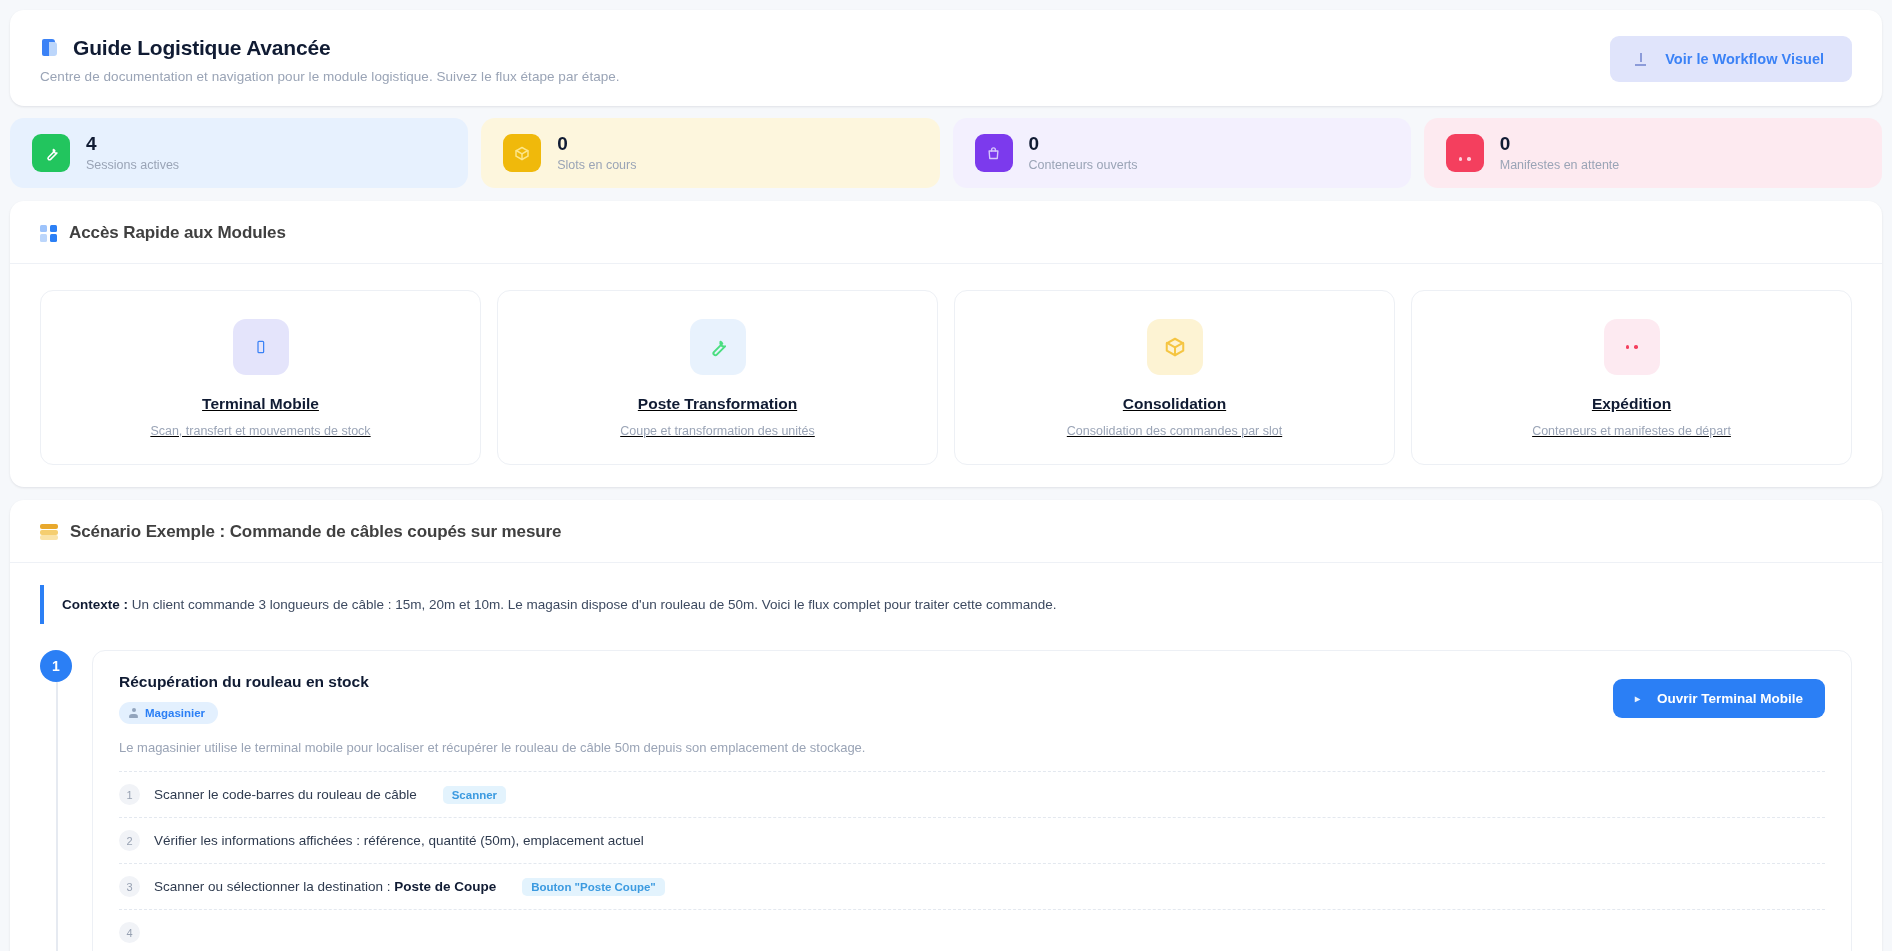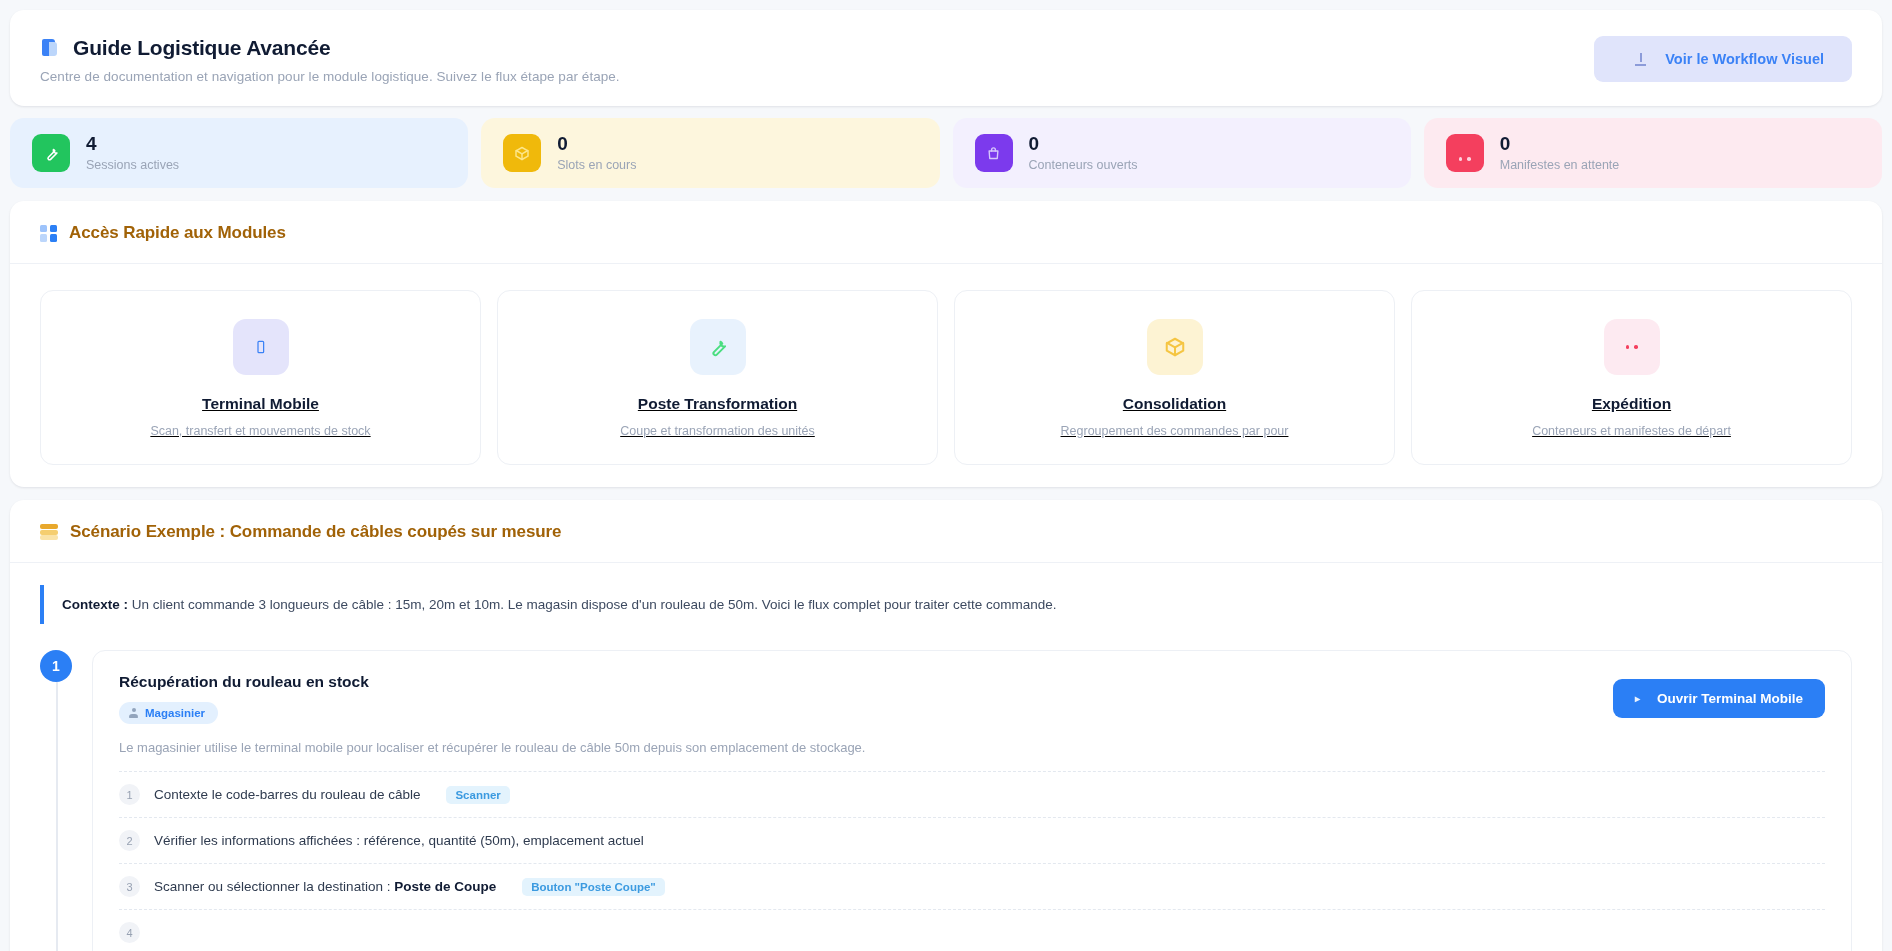--- a/index.html
+++ b/index.html
@@ -47,21 +47,21 @@
   .book-icon .b2 { position:absolute; left:9px; top:5px; width:8px; height:14px; background:#bcd6fb; border-radius:0 3px 3px 0; }
 
   .wf-button {
     display: flex;
     align-items: center;
     gap: 18px;
     background: #e0e4fb;
     color: #3b82f6;
     border: none;
     border-radius: 9px;
-    padding: 15px 28px 15px 40px;
+    padding: 15px 28px 15px 24px;
     font-size: 14.5px;
     font-weight: bold;
     font-family: "Liberation Sans", sans-serif;
     cursor: pointer;
     min-width: 196px;
     justify-content: center;
   }
   .dl-icon { width: 13px; height: 13px; position: relative; display:inline-block; opacity:.85;}
   .dl-icon .stem { position:absolute; left:6px; top:0; width:1.5px; height:9px; background:#7e8fd4; }
   .dl-icon .base { position:absolute; left:1px; bottom:0; width:11px; height:1.5px; background:#7e8fd4; }
@@ -97,21 +97,21 @@
   .g-dots { display:flex; gap:5px; }
   .g-dots i { width:3.5px;height:3.5px;border-radius:50%;background:#ffd0dd; display:block; }
 
   
   .panel { padding: 0 0 22px 0; margin-bottom: 13px; }
   .panel-head {
     display:flex; align-items:center; gap:12px;
     padding: 22px 30px 20px 30px;
     border-bottom: 1px solid #eef1f6;
   }
-  .panel-title { font-size: 17px; font-weight: bold; color:#a16207; letter-spacing:-.1px; }
+  .panel-title { font-size: 17px; font-weight: bold; color:#404040; letter-spacing:-.1px; }
 
   .grid-icon { width:17px; height:17px; display:grid; grid-template-columns:1fr 1fr; grid-template-rows:1fr 1fr; gap:2.5px; }
   .grid-icon i { display:block; border-radius:1.5px; }
   .grid-icon i:nth-child(1){ background:#9dc3fb; }
   .grid-icon i:nth-child(2){ background:#2b7ff5; }
   .grid-icon i:nth-child(3){ background:#bcd6fb; }
   .grid-icon i:nth-child(4){ background:#2b7ff5; }
 
   .modules {
     display: grid;
@@ -345,21 +345,21 @@
 
       <div class="module">
         <span class="mod-ico" style="background:#fdf3d3">
           <svg width="22" height="22" viewBox="0 0 24 24" fill="none" stroke="#f5c542" stroke-width="2.2" stroke-linecap="round" stroke-linejoin="round">
               <path d="M21 16V8l-9-5-9 5v8l9 5 9-5z"></path>
               <path d="M3.3 7.5 12 12.5l8.7-5"></path>
               <path d="M12 12.5V21"></path>
             </svg>
         </span>
         <div class="mod-name">Consolidation</div>
-        <div class="mod-desc">Regroupement des commandes par pour</div>
+        <div class="mod-desc">Consolidation des commandes par slot</div>
       </div>
 
       <div class="module">
         <span class="mod-ico" style="background:#fdeaf1">
           <span class="g-dots">
               <i style="background:#f43f5e"></i>
               <i style="background:#f43f5e"></i>
             </span>
         </span>
         <div class="mod-name">Expédition</div>
@@ -406,21 +406,21 @@
               <span class="tiny-glyph">▸</span>
               <span>Ouvrir Terminal Mobile</span>
             </button>
           </div>
 
           <div class="step-desc">Le magasinier utilise le terminal mobile pour localiser et récupérer le rouleau de câble 50m depuis son emplacement de stockage.</div>
 
           <div class="substeps">
             <div class="substep">
               <span class="sub-num">1</span>
-              <span class="sub-text">Contexte le code-barres du rouleau de câble</span>
+              <span class="sub-text">Scanner le code-barres du rouleau de câble</span>
               <span class="sub-tag">Scanner</span>
             </div>
             <div class="substep">
               <span class="sub-num">2</span>
               <span class="sub-text">Vérifier les informations affichées : référence, quantité (50m), emplacement actuel</span>
             </div>
             <div class="substep">
               <span class="sub-num">3</span>
               <span class="sub-text"><span>Scanner ou sélectionner la destination : </span><b>Poste de Coupe</b></span>
               <span class="sub-tag">Bouton "Poste Coupe"</span>

